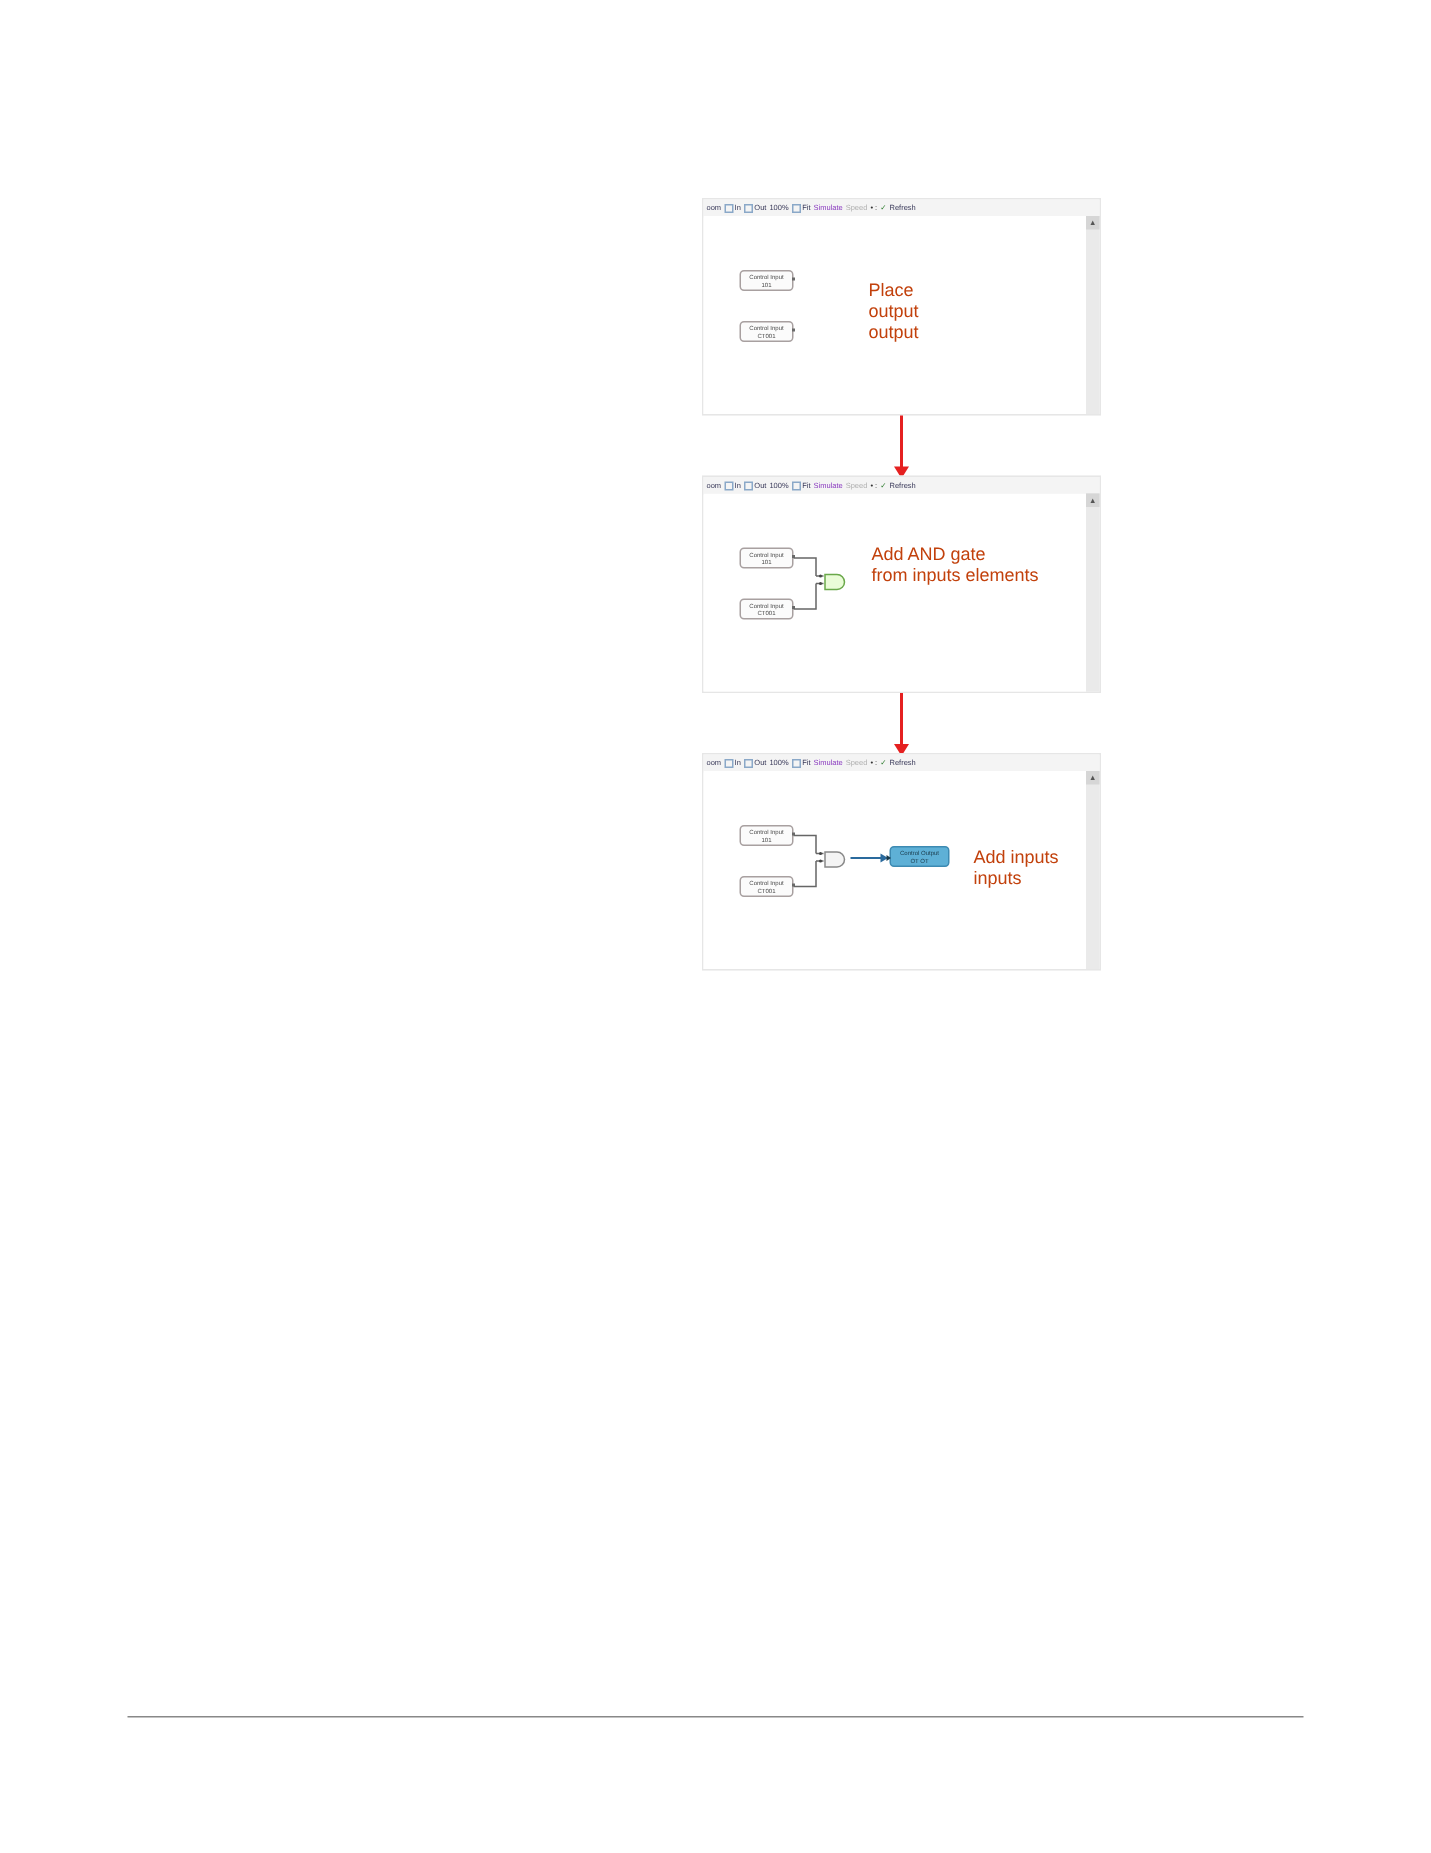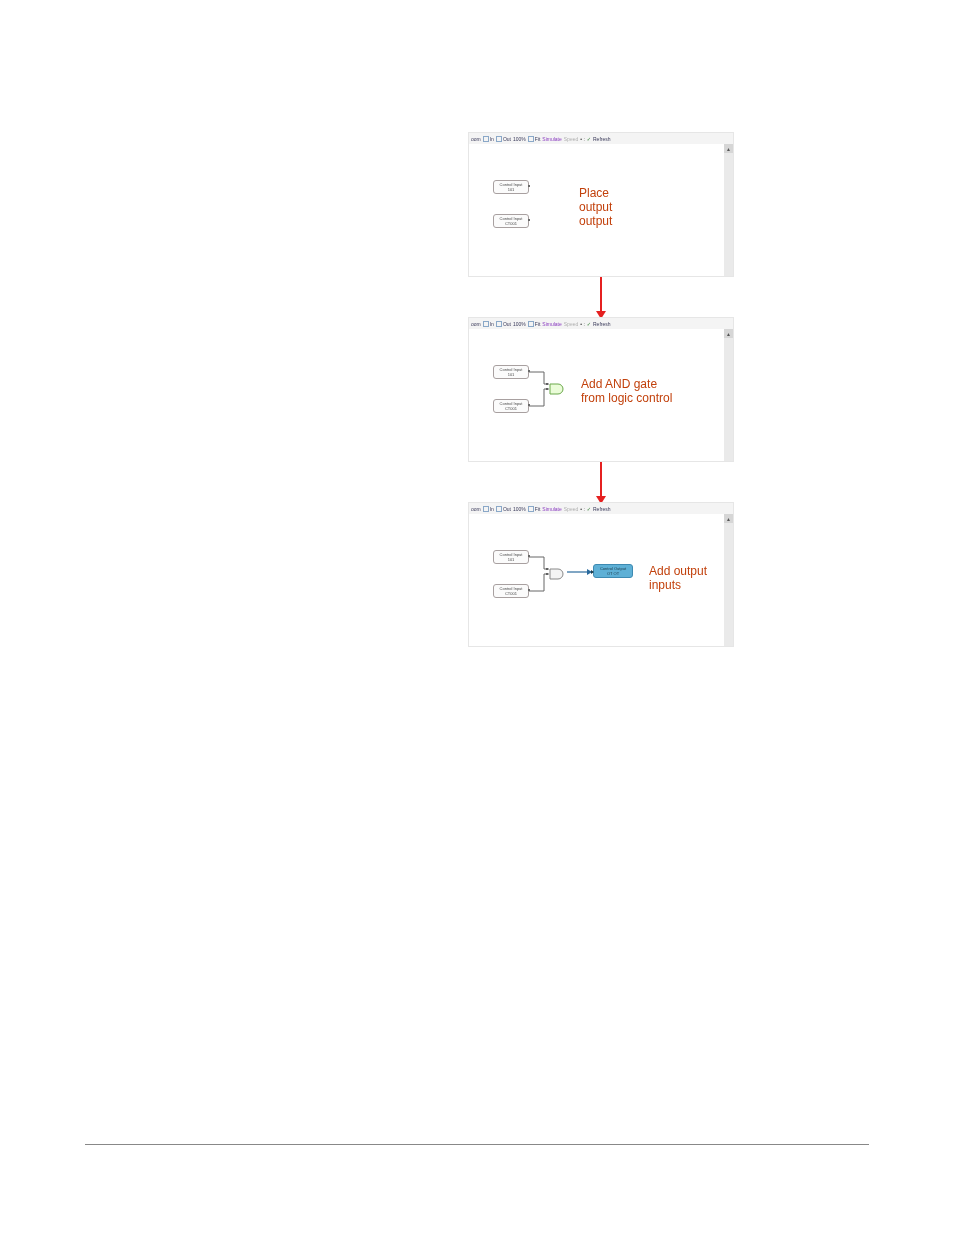--- a/index.html
+++ b/index.html
@@ -264,23 +264,23 @@
           <path d="M75 55 H80" fill="none" stroke="#666" stroke-width="1"></path>
           <path d="M75 60 H80" fill="none" stroke="#666" stroke-width="1"></path>
           <circle cx="78" cy="55" r="1" fill="#444"></circle>
           <circle cx="78" cy="60" r="1" fill="#444"></circle>
         </svg>
         <div class="gate" style="left:80px;top:52px">
           <svg width="18" height="12">
             <path d="M1 1 H9 A5 5 0 0 1 9 11 H1 Z" fill="#eafcd8" stroke="#6aa84a" stroke-width="1"></path>
           </svg>
         </div>
-        <div class="caption" style="left:112px;top:48px">
+        <div class="caption" style="left:112px;top:33px">
           <div>Add AND gate</div>
-          <div>from logic control</div>
+          <div>from inputs elements</div>
         </div>
       </div>
     </div>
 
     <div class="arrow" style="top:330px">
       <div class="shaft"></div>
       <div class="head"></div>
     </div>
 
     <div class="panel">
@@ -327,21 +327,21 @@
           <svg width="18" height="12">
             <path d="M1 1 H9 A5 5 0 0 1 9 11 H1 Z" fill="#f4f4f4" stroke="#888" stroke-width="1"></path>
           </svg>
         </div>
         <div class="block block-out" style="left:124px;top:50px;width:40px">
           <div class="pin-in"></div>
           <div>Control Output</div>
           <div>OT  OT</div>
         </div>
         <div class="caption" style="left:180px;top:50px">
-          <div>Add output</div>
+          <div>Add inputs</div>
           <div>inputs</div>
         </div>
       </div>
     </div>
 
   </div>
 
   <div class="bottom-rule"></div>
 </div>
 

